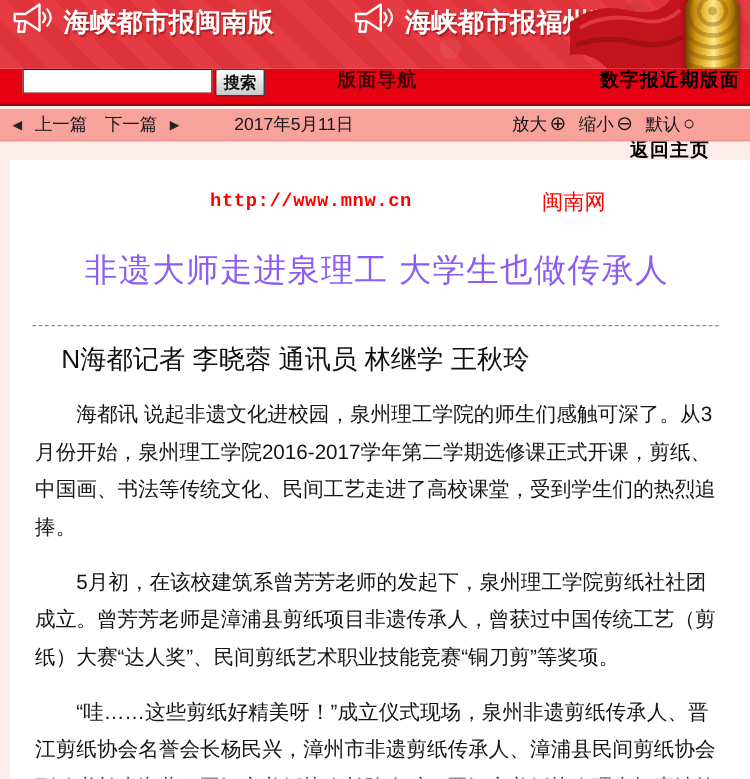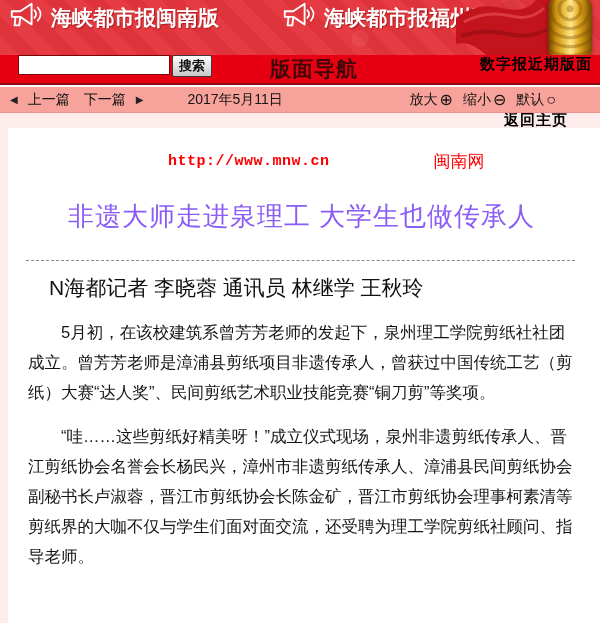--- a/index.html
+++ b/index.html
@@ -58,21 +58,21 @@
   }
   .search-btn {
     margin-left:2px; height:22px; padding:0 6px;
     background:linear-gradient(#fefefe,#c9c9c9);
     border:1px solid #3c3c3c; border-radius:2px;
     font-family:"Liberation Sans", sans-serif;
     font-size:13px; font-weight:bold; color:#101010;
     cursor:pointer;
   }
   .nav-label {
-    margin-left:58px; color:#400608; font-weight:bold; font-size:21px;
+    margin-left:58px; color:#400608; font-weight:bold; font-size:15px;
     cursor:pointer; letter-spacing:1px;
   }
   .right-links {
     margin-left:auto; display:flex; align-items:center; gap:9px;
     color:#000000; font-weight:bold; font-size:15px; padding-right:4px;
     letter-spacing:1px;
     flex-direction:column;
   }
   .right-links .link { cursor:pointer; }
 
@@ -204,16 +204,17 @@
 
 <div class="content">
   <div class="content-header">
     <a class="site-url">http://www.mnw.cn</a>
     <span class="site-name">闽南网</span>
   </div>
   <h1 class="article-title">非遗大师走进泉理工 大学生也做传承人</h1>
   <hr class="separator">
   <div class="byline">N海都记者 李晓蓉 通讯员 林继学 王秋玲</div>
   <div class="article-body">
+    <p>海都讯 说起非遗文化进校园，泉州理工学院的师生们感触可深了。从3月份开始，泉州理工学院2016-2017学年第二学期选修课正式开课，剪纸、中国画、书法等传统文化、民间工艺走进了高校课堂，受到学生们的热烈追捧。</p>
     <p>5月初，在该校建筑系曾芳芳老师的发起下，泉州理工学院剪纸社社团成立。曾芳芳老师是漳浦县剪纸项目非遗传承人，曾获过中国传统工艺（剪纸）大赛“达人奖”、民间剪纸艺术职业技能竞赛“铜刀剪”等奖项。</p>
     <p>“哇……这些剪纸好精美呀！”成立仪式现场，泉州非遗剪纸传承人、晋江剪纸协会名誉会长杨民兴，漳州市非遗剪纸传承人、漳浦县民间剪纸协会副秘书长卢淑蓉，晋江市剪纸协会长陈金矿，晋江市剪纸协会理事柯素清等剪纸界的大咖不仅与学生们面对面交流，还受聘为理工学院剪纸社顾问、指导老师。</p>
   </div>
 </div>
 
 </body></html>

